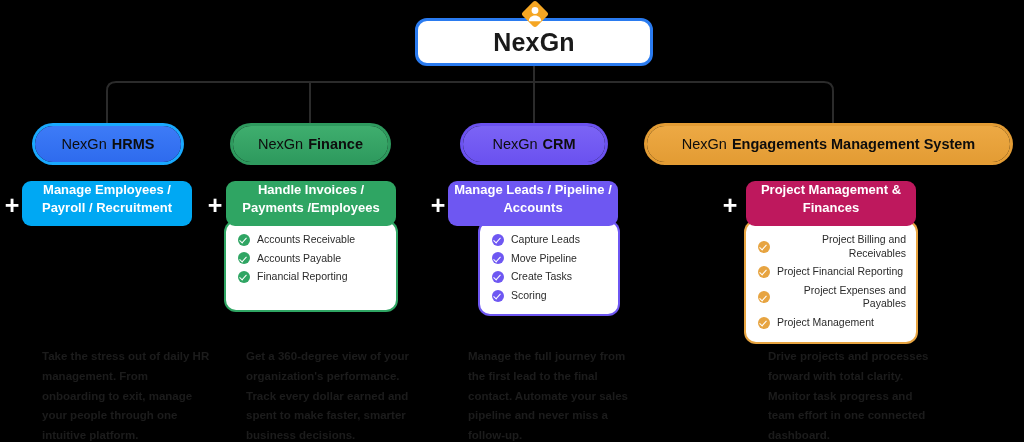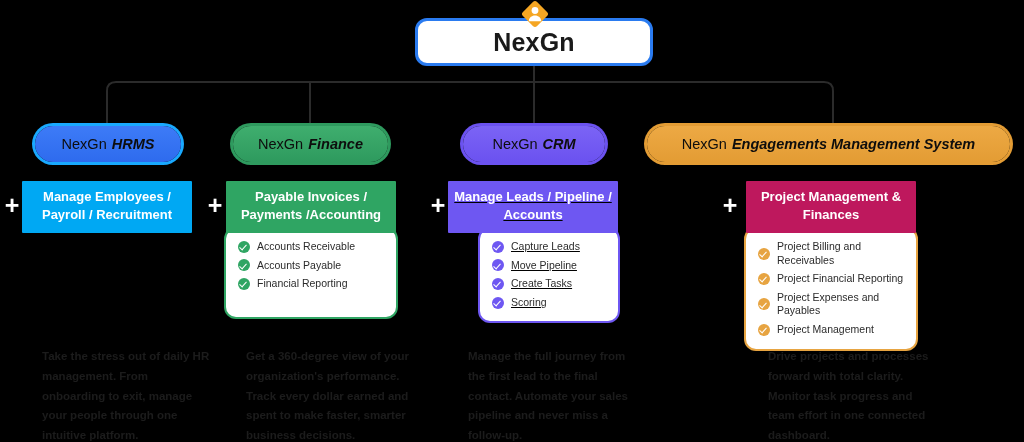--- a/index.html
+++ b/index.html
@@ -45,21 +45,21 @@
     position: absolute;
     height: 36px;
     border-radius: 18px;
     display: flex; align-items: center; justify-content: center;
     color: #0d0d0d;
     font-size: 14.5px;
     white-space: nowrap;
     z-index: 4;
   }
   .pill .thin { font-weight: 400; }
-  .pill .bold { font-weight: 700; font-style: italic; }
+  .pill .bold { font-weight: 700; }
   .pill .thin + .bold { margin-left: 5px; }
 
   .pill-hrms {
     left: 35px; top: 126px; width: 146px;
     background: linear-gradient(180deg,#3D7BF7 0%,#2E6BEE 100%);
     box-shadow: 0 0 0 3px #19A9FF, 0 3px 5px rgba(0,0,0,.5);
   }
   .pill-finance {
     left: 233px; top: 126px; width: 155px;
     background: linear-gradient(180deg,#3FAE6E 0%,#2E9A5E 100%);
@@ -88,27 +88,27 @@
   }
   .plus-1 { left: 2px;   top: 196px; }
   .plus-2 { left: 205px; top: 196px; }
   .plus-3 { left: 428px; top: 196px; }
   .plus-4 { left: 720px; top: 196px; }
 
   
   .column { position: absolute; top: 181px; }
   .col-1 { left: 22px;  width: 170px; }
   .col-2 { left: 226px; width: 170px; }
-  .col-3 { left: 448px; width: 170px; text-decoration: underline; }
+  .col-3 { left: 448px; width: 170px; }
   .col-4 { left: 746px; width: 170px; }
 
   .sub-head {
     position: relative;
-    border-radius: 1px;
-    padding: 7px 6px 9px;
+    border-radius: 9px;
+    padding: 0 6px 9px;
     text-align: center;
     color: #ffffff;
     font-size: 13px;
     font-weight: 700;
     line-height: 1.38;
     z-index: 3;
   }
   .sub-head-1 { background: #00A8F3; }
   .sub-head-2 { background: #2FA563; }
   .sub-head-3 { background: #6E57F2; }
@@ -119,21 +119,21 @@
     margin-top: -4px;
     background: #ffffff;
     border-radius: 10px;
     min-height: 88px;
     padding: 11px 10px 12px 12px;
     z-index: 2;
   }
   .list-card-1 { box-shadow: 0 0 0 2px #00A8F3; }
   .list-card-2 { box-shadow: 0 0 0 2px #2FA563; }
   .list-card-3 { box-shadow: 0 0 0 2px #6E57F2; margin-left: 32px; }
-  .list-card-4 { box-shadow: 0 0 0 2px #E7A441; }
+  .list-card-4 { box-shadow: 0 0 0 2px #E7A441; text-align: right; }
 
   .list-item {
     display: flex; align-items: center;
     margin-bottom: 5px;
     font-size: 10.5px;
     color: #2b2b2b;
     line-height: 1.3;
   }
   .list-item:last-child { margin-bottom: 0; }
   .check-icon {
@@ -214,21 +214,21 @@
   <div class="plus plus-1">+</div>
   <div class="plus plus-2">+</div>
   <div class="plus plus-3">+</div>
   <div class="plus plus-4">+</div>
 
   <div class="column col-1">
     <div class="sub-head sub-head-1">Manage Employees / Payroll / Recruitment</div>
   </div>
 
   <div class="column col-2">
-    <div class="sub-head sub-head-2">Payable Invoices / Payments /Accounting</div>
+    <div class="sub-head sub-head-2">Handle Invoices / Payments /Employees</div>
     <div class="list-card list-card-2">
       <div class="list-item">
         <span class="check-icon chk-2"></span>
         <span>Accounts Receivable</span>
       </div>
       <div class="list-item">
         <span class="check-icon chk-2"></span>
         <span>Accounts Payable</span>
       </div>
       <div class="list-item">

